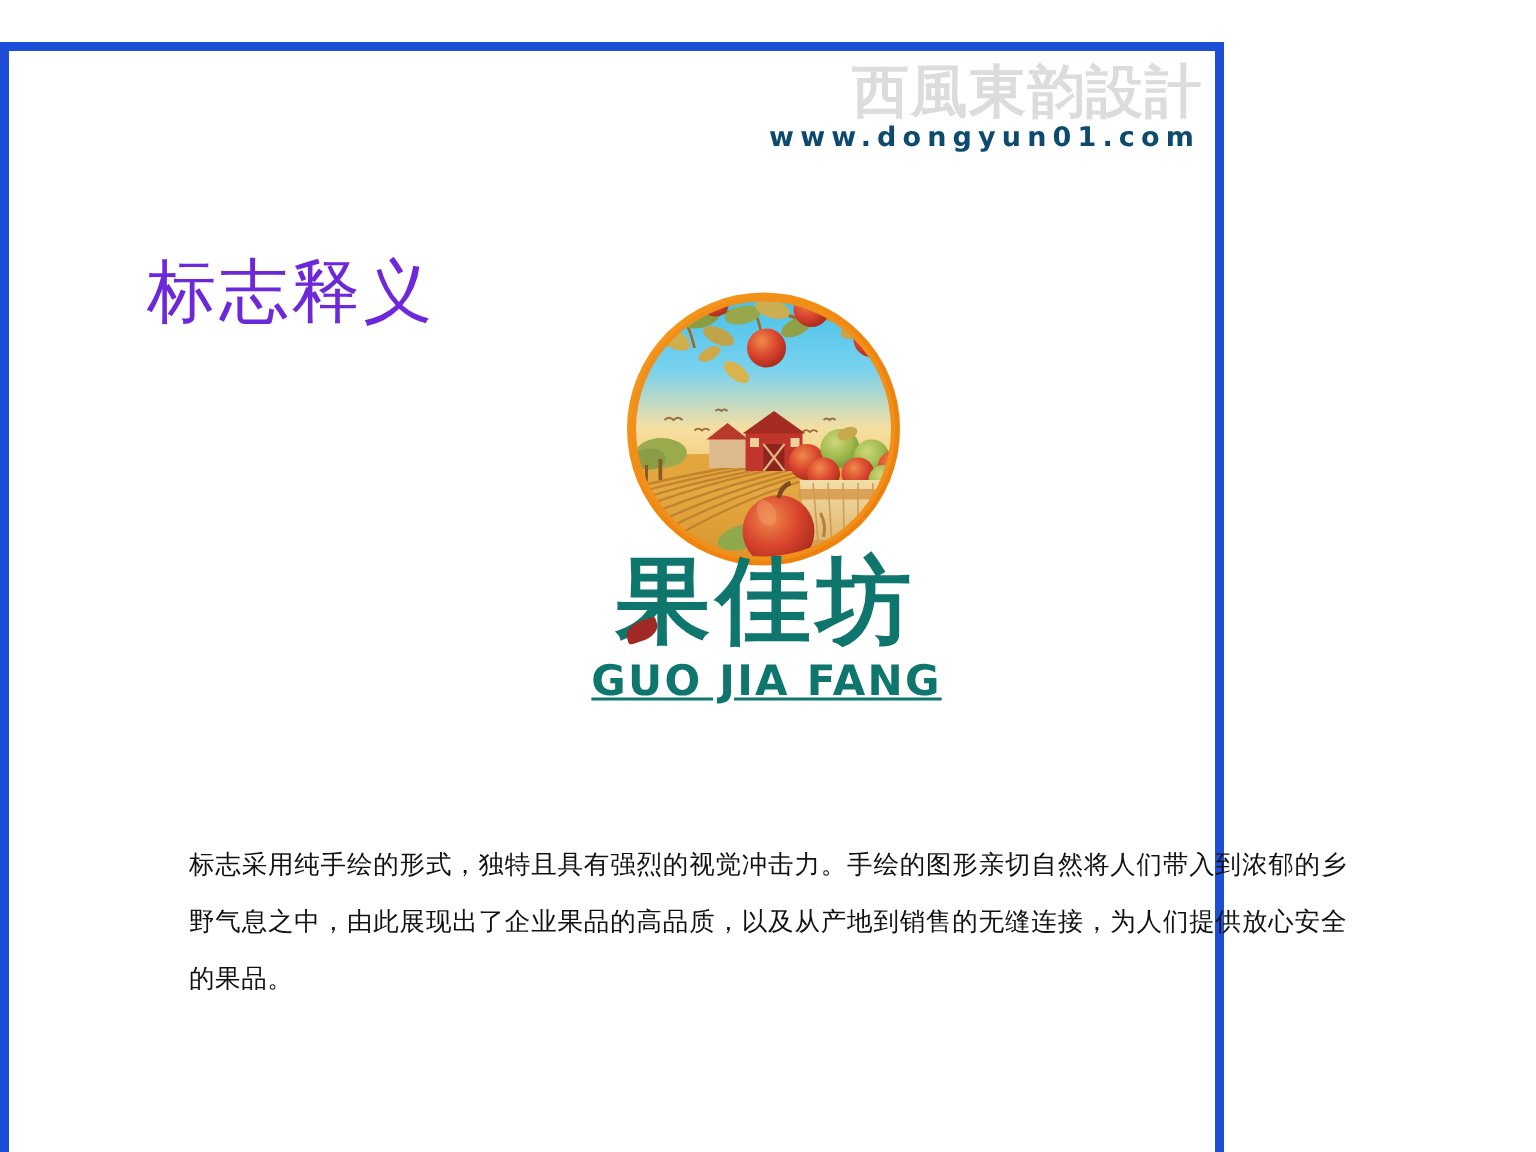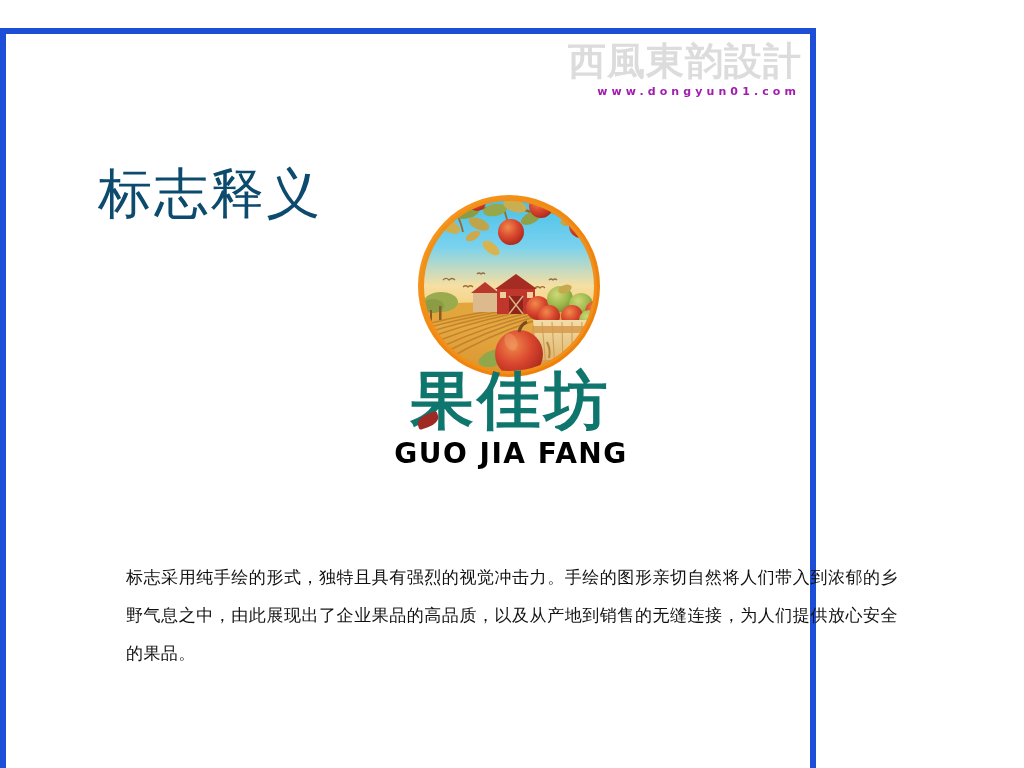--- a/index.html
+++ b/index.html
@@ -39,37 +39,37 @@
     font-family: "DejaVu Sans", "Liberation Sans", sans-serif;
     font-size: 38px;
     line-height: 42px;
     letter-spacing: 1px;
     color: #dcdcdc;
     font-weight: 700;
     white-space: nowrap;
   }
   .watermark-url {
     font-family: "DejaVu Sans", "Liberation Sans", sans-serif;
-    font-size: 11px;
+    font-size: 18px;
     line-height: 20px;
     letter-spacing: 4.1px;
-    color: #a21caf;
+    color: #0c4a6e;
     font-weight: 700;
     white-space: nowrap;
     padding-right: 2px;
   }
 
   
   .page-title {
     position: absolute;
     left: 92px;
     top: 132px;
-    font-size: 54px;
+    font-size: 46px;
     line-height: 56px;
-    color: #0c4a6e;
+    color: #6d28d9;
     letter-spacing: 2px;
     white-space: nowrap;
   }
 
   
   .logo-block {
     position: absolute;
     left: 370px;
     top: 150px;
     width: 270px;
@@ -110,23 +110,24 @@
     height: 13px;
     border-radius: 60% 12% 60% 12%;
     background: #9e2a23;
     transform: rotate(-18deg);
   }
   .logo-latin {
     margin-top: 2px;
     font-size: 28px;
     line-height: 32px;
     font-weight: 700;
-    color: #000000;
+    color: #0f766e;
     letter-spacing: 1.5px;
     white-space: nowrap;
+    text-decoration: underline;
   }
 
   
   .body-copy {
     position: absolute;
     left: 120px;
     top: 524px;
     width: 772px;
     font-size: 17px;
     line-height: 38px;

